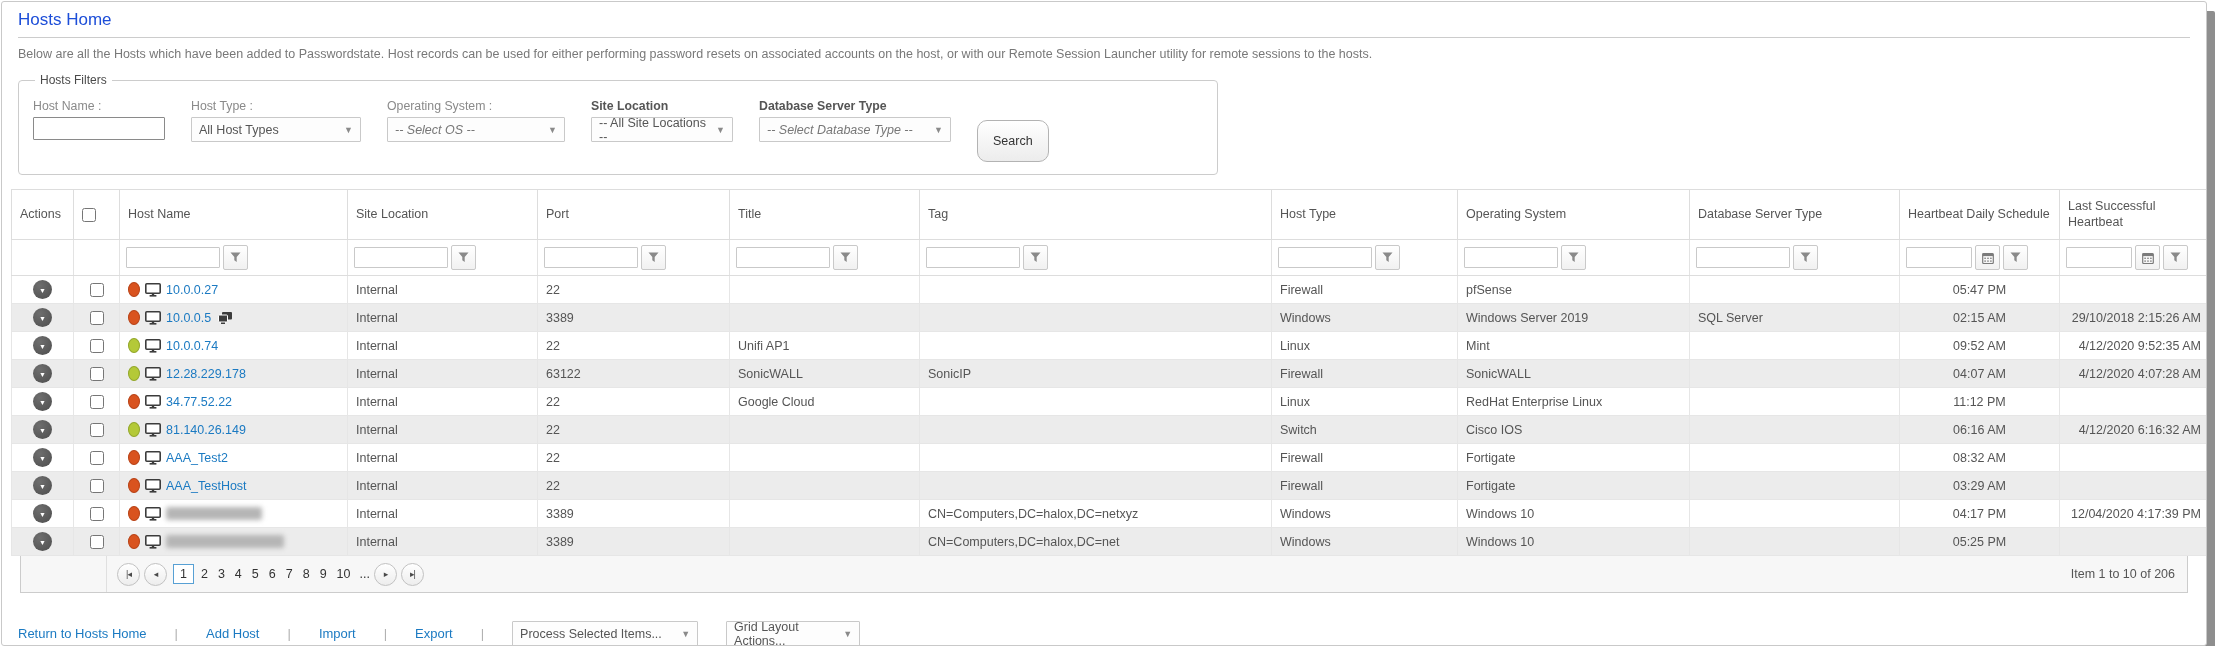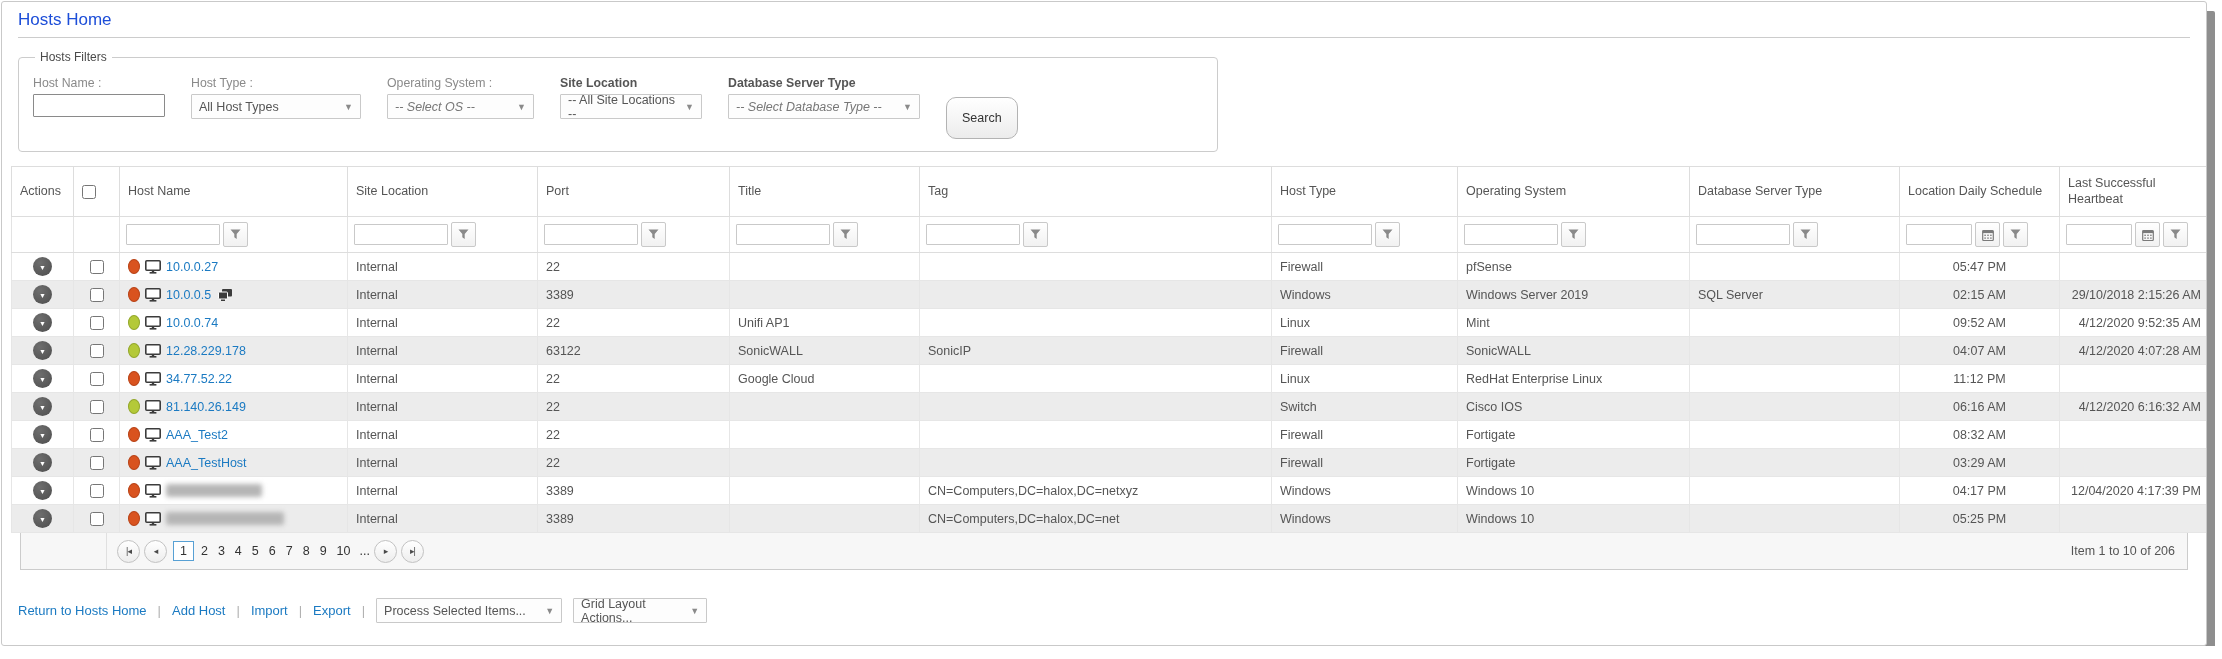--- a/index.html
+++ b/index.html
@@ -21,21 +21,21 @@
   }
   fieldset.hosts-filters legend{font-size:12px;color:#4a4a4a;padding:0 5px;margin-left:2px;}
   .filter-grid{display:flex;align-items:flex-start;gap:26px;margin-top:10px;}
   .fgroup{display:flex;flex-direction:column;gap:4px;}
   .flabel{font-size:12.3px;color:#8a8a8a;}
   .flabel.bold{font-weight:bold;color:#555;}
   .txt-input{width:132px;height:23px;border:1px solid #8a8a8a;border-radius:1px;font-size:12.5px;padding:0 4px;color:#444;outline:none;}
   .select-box{height:25px;border:1px solid #c9c9c9;background:#fdfdfd;display:flex;align-items:center;justify-content:space-between;padding:0 7px;font-size:12.5px;color:#555;cursor:default;border-radius:1px;}
   .select-box .arrow{color:#8a8a8a;font-size:9px;margin-left:8px;}
   .select-box.italic .sel-val{font-style:italic;color:#777;}
-  .w165{width:170px;} .w160{width:147px;} .w140{width:142px;} .w185{width:192px;}
+  .w165{width:170px;} .w160{width:178px;} .w140{width:142px;} .w185{width:192px;}
   .search-btn{margin-top:21px;height:42px;padding:0 15px;font-size:12.5px;color:#333;
     border:1px solid #b3b3b3;border-radius:10px;background:linear-gradient(#fff,#ececec);cursor:pointer;}
   .radio-row{display:flex;align-items:center;gap:20px;margin-top:12px;font-size:12.5px;color:#555;}
   .radio-opt{display:flex;align-items:center;gap:5px;cursor:pointer;}
   .radio{width:13px;height:13px;border-radius:50%;border:1px solid #767676;background:#fff;display:inline-block;}
   .radio.selected{border:1px solid #0a66a4;background:#1176ba;box-shadow:inset 0 0 0 2px #fff;}
   
   .grid-wrap{margin:14px 9px 16px 9px;}
   table.hosts-grid{width:100%;border-collapse:collapse;table-layout:fixed;border:1px solid #ccc;}
   table.hosts-grid th{
@@ -75,32 +75,33 @@
     color:#4a4a4a;font-size:9px;display:inline-flex;align-items:center;justify-content:center;cursor:pointer;margin-right:4px;padding:0;letter-spacing:-1px;}
   .pg-num{padding:2px 5px;color:#333;cursor:pointer;}
   .pg-num.current{border:1px solid #57a0d4;background:#fff;padding:2px 6px;margin:0 2px;cursor:default;}
   .pg-ellipsis{padding:0 4px;color:#333;}
   .pg-center{display:flex;align-items:center;gap:6px;}
   .pg-input{width:34px;height:21px;border:1px solid #c9c9c9;text-align:center;font-size:12.5px;color:#444;}
   .blue-btn{background:#1273ae;color:#fff;border:none;border-radius:2px;height:23px;padding:0 9px;font-size:12.5px;cursor:pointer;}
   .spacer{flex:1;}
   .item-range{color:#555;}
   
-  .footer-bar{display:flex;align-items:center;gap:11px;margin:28px 16px;font-size:13px;}
+  .footer-bar{display:flex;align-items:center;gap:28px;margin:28px 16px;font-size:13px;}
   .footer-bar a{color:#1b7ac2;text-decoration:none;cursor:pointer;}
   .fsep{color:#b0b0b0;}
   .w186{width:186px;} .w134{width:134px;}
 </style>
 </head>
 <body>
 
 <div class="window">
 
   <div class="page-title">Hosts Home</div>
   <hr class="title-rule">
+  <div class="page-desc">Below are all the Hosts which have been added to Passwordstate. Host records can be used for either performing password resets on associated accounts on the host, or with our Remote Session Launcher utility for remote sessions to the hosts.</div>
 
   <fieldset class="hosts-filters">
     <legend>Hosts Filters</legend>
     <div class="filter-grid">
       <div class="fgroup">
         <span class="flabel">Host Name :</span>
         <input class="txt-input" type="text" value="" style="">
       </div>
       <div class="fgroup">
         <span class="flabel">Host Type :</span>
@@ -155,21 +156,21 @@
           <th>Actions</th>
           <th class="col-check"><input type="checkbox" style=""></th>
           <th>Host Name</th>
           <th>Site Location</th>
           <th>Port</th>
           <th>Title</th>
           <th>Tag</th>
           <th>Host Type</th>
           <th>Operating System</th>
           <th>Database Server Type</th>
-          <th class="th-center">Location Daily Schedule</th>
+          <th class="th-center">Heartbeat Daily Schedule</th>
           <th class="th-center">Last Successful Heartbeat</th>
         </tr>
         <tr class="filter-row">
             <td></td>
             <td></td>
             <td><input class="flt" style=""><button class="fbtn">
                 <svg width="11" height="11" viewBox="0 0 11 11">
                   <path d="M0.5 0.5h10L6.7 5v5L4.3 8.3V5z" fill="#8a8a8a"></path>
                 </svg>
               </button></td>

